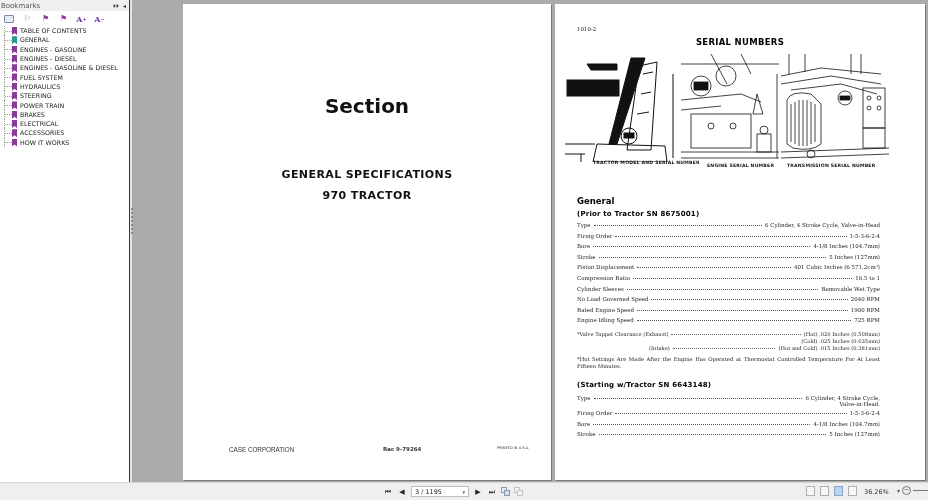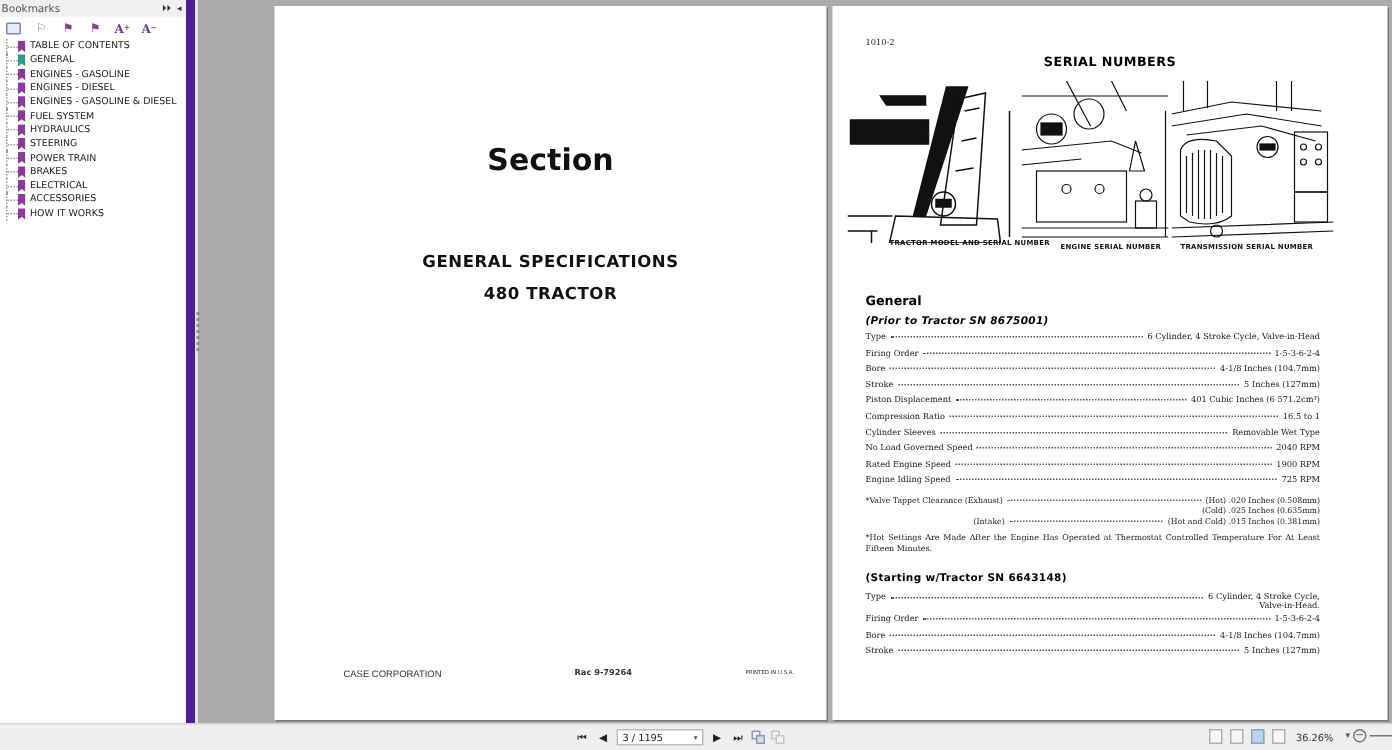--- a/index.html
+++ b/index.html
@@ -1,20 +1,20 @@
 <!DOCTYPE html>
 <html><head>
 <meta charset="utf-8">
 <style>
   * { box-sizing: border-box; margin: 0; padding: 0; }
   html, body { width: 928px; height: 500px; overflow: hidden; background: #ababab; font-family: "DejaVu Sans", sans-serif; }
   .app { position: relative; width: 928px; height: 500px; }
 
   
-  .sidebar { position: absolute; left: 0; top: 0; width: 130px; height: 482px; background: #fff; border-right: 6px solid #4c1d95; }
+  .sidebar { position: absolute; left: 0; top: 0; width: 130px; height: 482px; background: #fff; border-right: 1px solid #4c1d95; }
   .sb-header { height: 11px; display: flex; align-items: center; justify-content: space-between; padding: 0 3px 0 1px; font-size: 7px; color: #555; background: #f0f0f0; }
   .sb-header .ctrls { display: flex; gap: 4px; font-size: 6px; color: #333; }
   .sb-toolbar { height: 15px; display: flex; align-items: center; gap: 9px; padding-left: 4px; }
   .tb-icon { width: 9px; height: 9px; display: inline-flex; align-items: center; justify-content: center; font-size: 8px; }
   .tb-icon.list { border: 1px solid #7a8aa8; border-radius: 1px; background: #e7edf6; width: 10px; height: 8px; }
   .tb-icon.flag { color: #8a8a8a; }
   .tb-icon.flag.plus { color: #8b3a9a; }
   .tb-icon.font { color: #6b3a9a; font-family: "DejaVu Serif", serif; font-weight: bold; font-size: 8px; }
   .bm-list { list-style: none; position: relative; padding-left: 4px; }
   .bm-item { position: relative; height: 9.3px; display: flex; align-items: center; font-size: 6.3px; color: #222; padding-left: 16px; white-space: nowrap; cursor: pointer; }
@@ -177,21 +177,21 @@
         </li>
     </ul>
   </aside>
 
   <div class="splitter"></div>
   <div class="splitter-grip"></div>
 
   <div class="page page-left">
     <div class="sec-title sec-word">Section</div>
     <div class="sec-title sec-sub1">GENERAL SPECIFICATIONS</div>
-    <div class="sec-title sec-sub2">480 TRACTOR</div>
+    <div class="sec-title sec-sub2">970 TRACTOR</div>
     <div class="foot foot-corp">CASE CORPORATION</div>
     <div class="foot foot-rev">Rac 9-79264</div>
     <div class="foot foot-print">PRINTED IN U.S.A.</div>
   </div>
 
   <div class="page page-right">
     <div class="pnum">1010-2</div>
     <div class="sn-title">SERIAL NUMBERS</div>
 
     <div class="illus" style="left:10px;width:112px;">
@@ -243,21 +243,21 @@
           <circle cx="88" cy="54" r="2"></circle>
           <circle cx="98" cy="54" r="2"></circle>
         <rect x="82" y="74" width="22" height="20"></rect>
         <path d="M0 98 L108 94 M0 104 L108 100"></path>
         <circle cx="30" cy="100" r="4"></circle>
       </svg>
     </div>
     <div class="illus-cap" style="left:232px;top:159px;">TRANSMISSION SERIAL NUMBER</div>
 
     <div class="h-general">General</div>
-    <div class="h-sub" style="top:206px;font-style:italic;">(Prior to Tractor SN 8675001)</div>
+    <div class="h-sub" style="top:206px;">(Prior to Tractor SN 8675001)</div>
 
     <div class="spec" style="top:218px;">
       <div class="spec-row">
           <span class="lbl">Type</span>
           <span class="dots"></span>
           <span class="val">6 Cylinder, 4 Stroke Cycle, Valve-in-Head</span>
         </div>
       <div class="spec-row">
           <span class="lbl">Firing Order</span>
           <span class="dots"></span>

